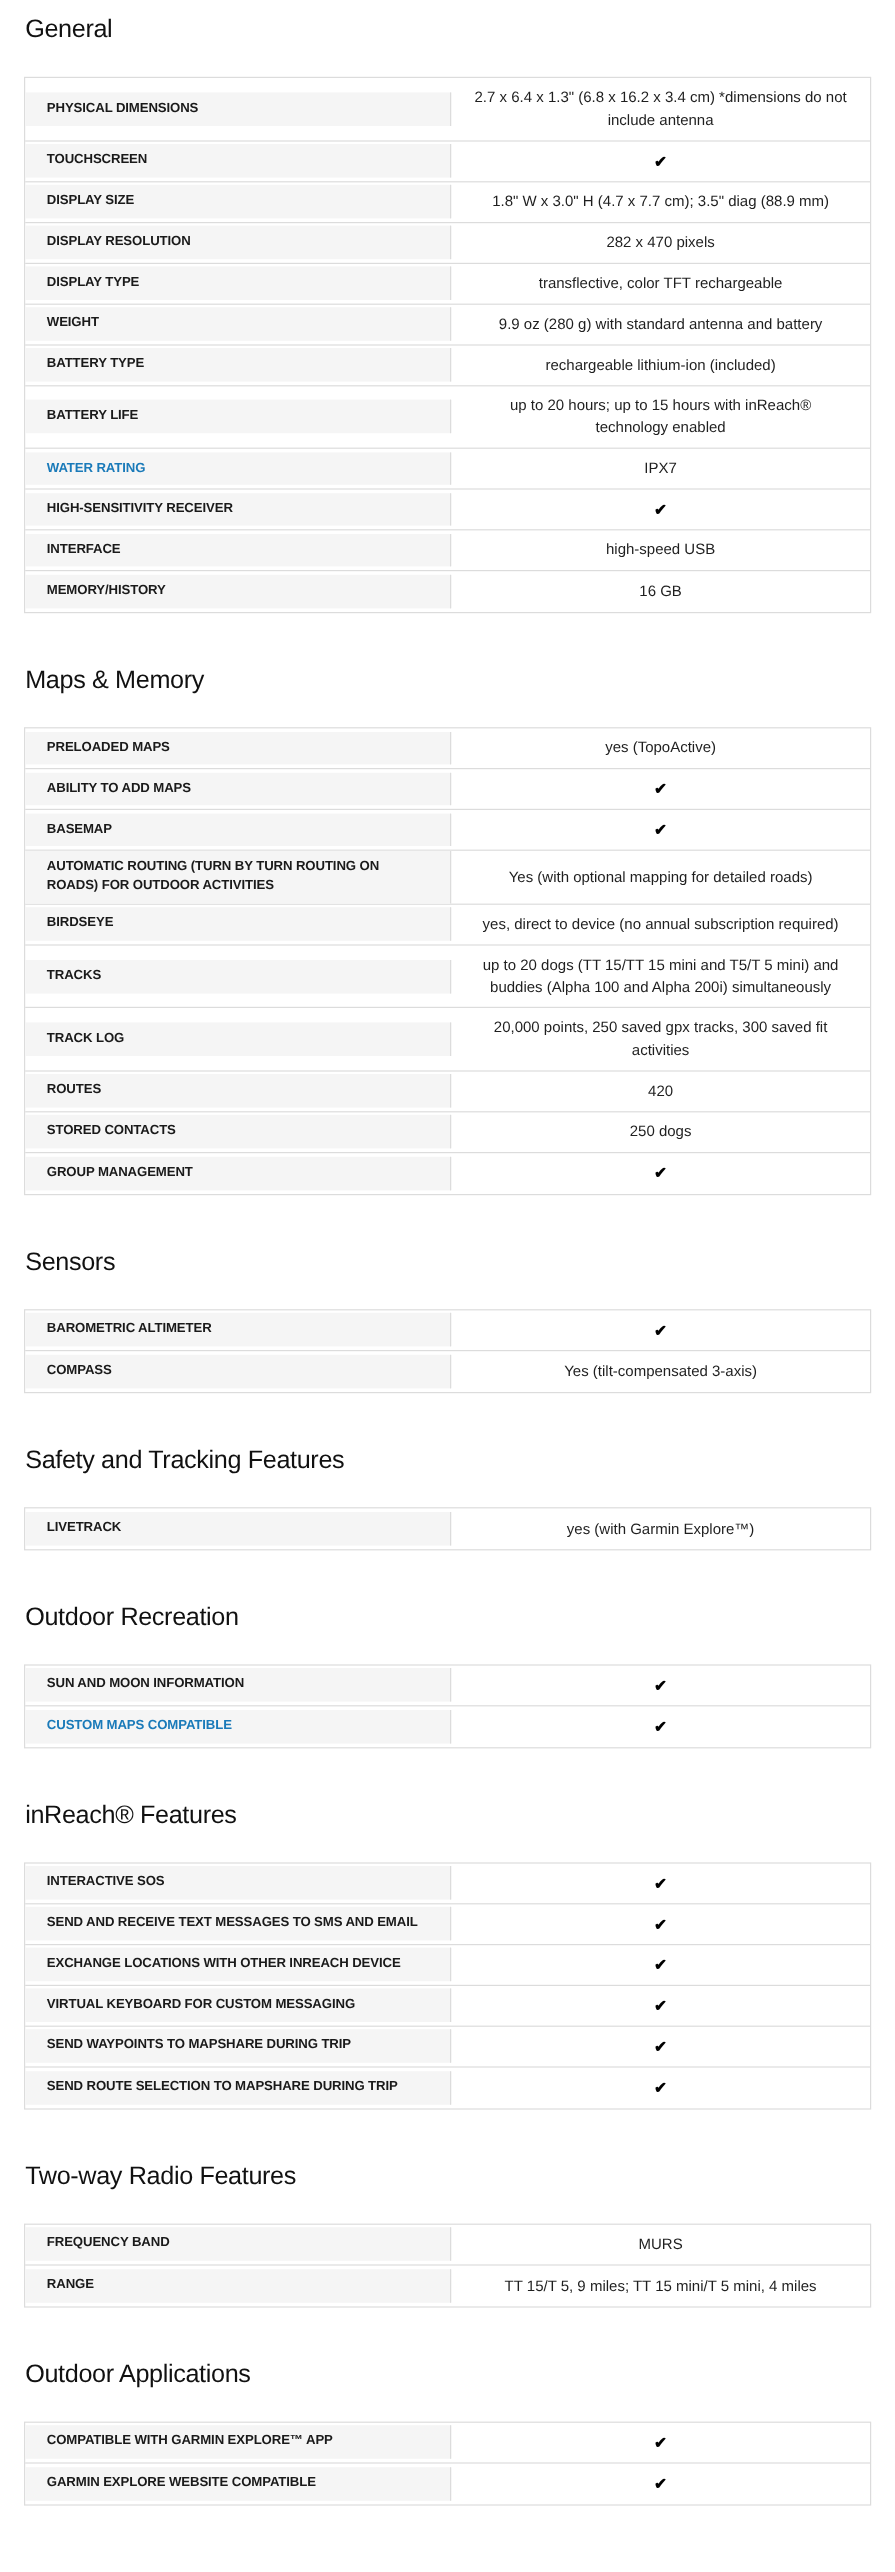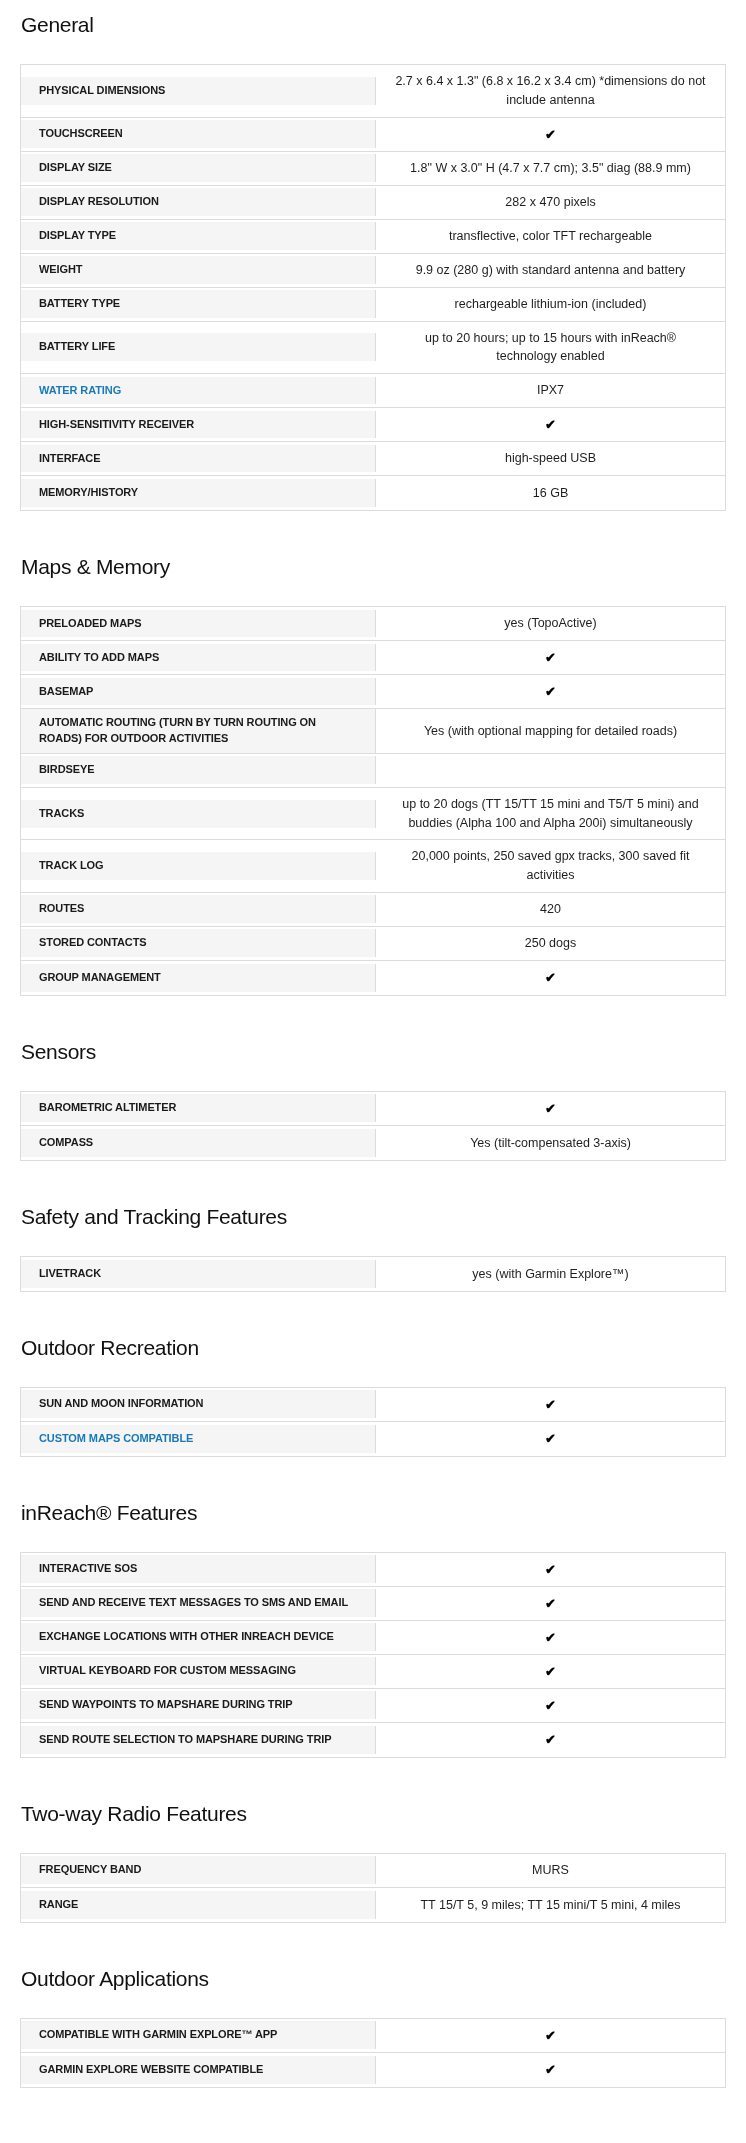--- a/index.html
+++ b/index.html
@@ -205,20 +205,23 @@
             <span>AUTOMATIC ROUTING (TURN BY TURN ROUTING ON ROADS) FOR OUTDOOR ACTIVITIES</span>
           </div>
           <div class="cell value">
             <span>Yes (with optional mapping for detailed roads)</span>
           </div>
         </div>
         <div class="spec-row">
           <div class="cell label">
             <span>BIRDSEYE</span>
           </div>
+          <div class="cell value">
+            <span>yes, direct to device (no annual subscription required)</span>
+          </div>
         </div>
         <div class="spec-row">
           <div class="cell label">
             <span>TRACKS</span>
           </div>
           <div class="cell value">
             <span>up to 20 dogs (TT 15/TT 15 mini and T5/T 5 mini) and buddies (Alpha 100 and Alpha 200i) simultaneously</span>
           </div>
         </div>
         <div class="spec-row">

